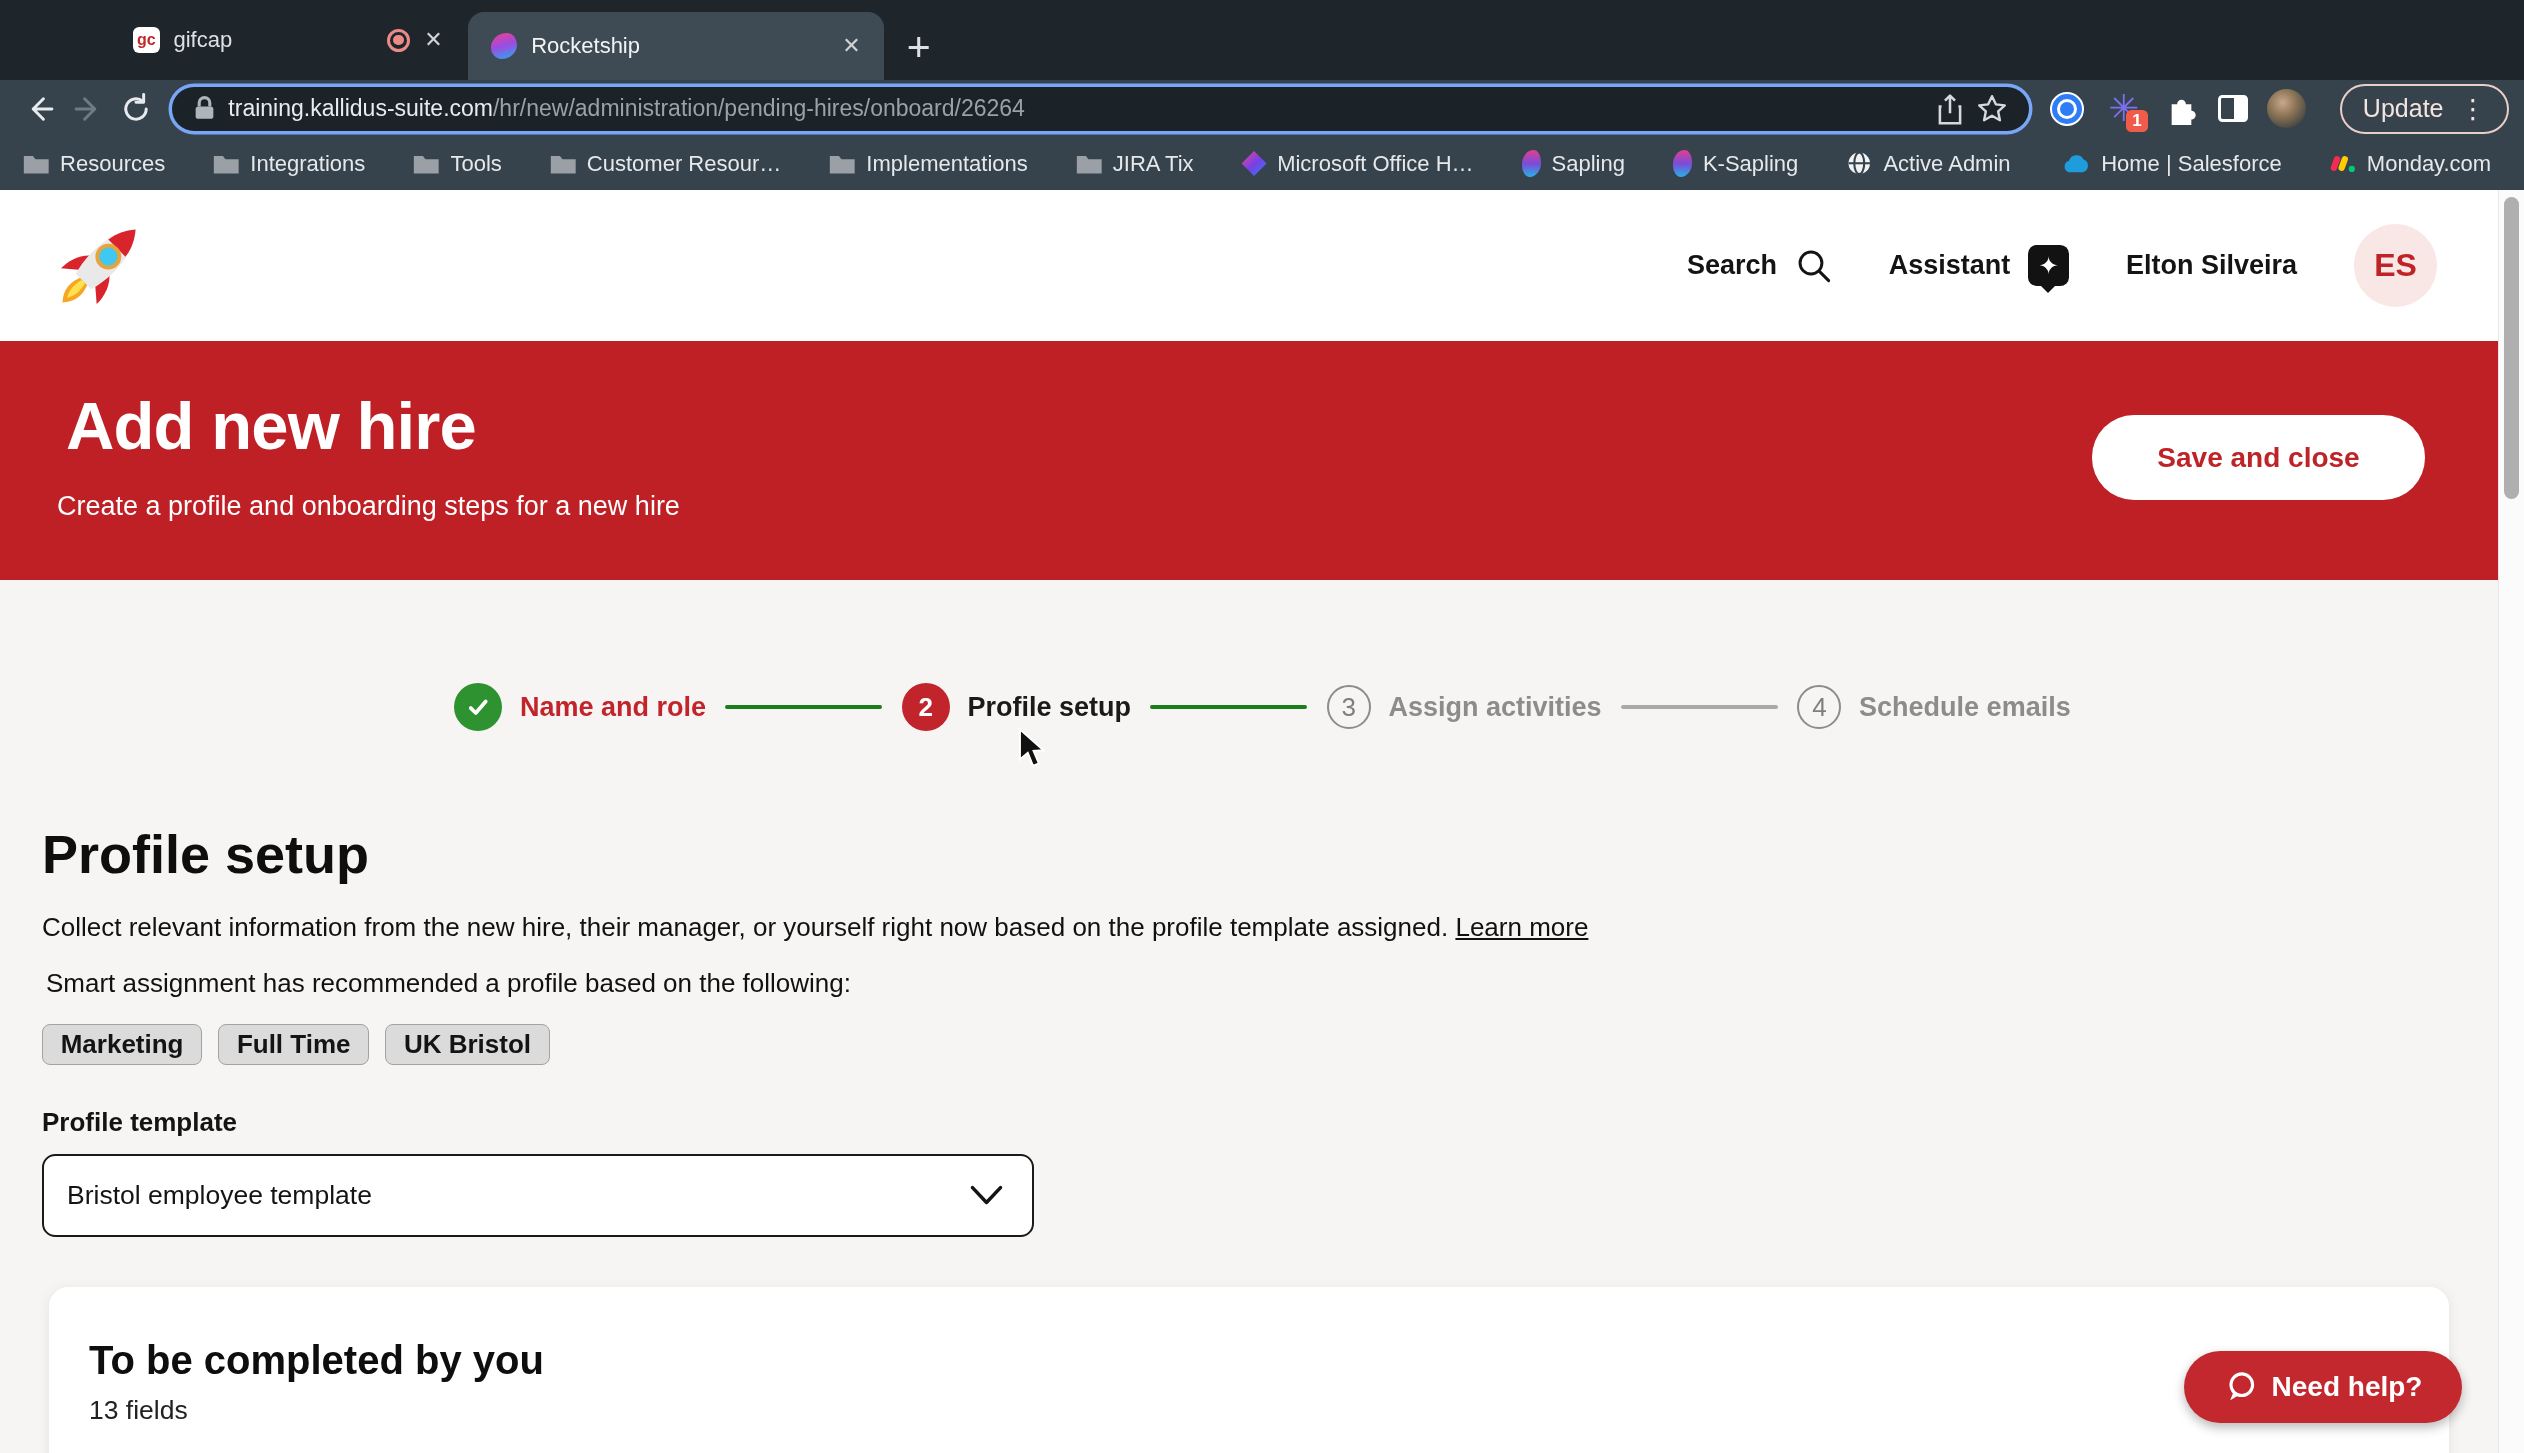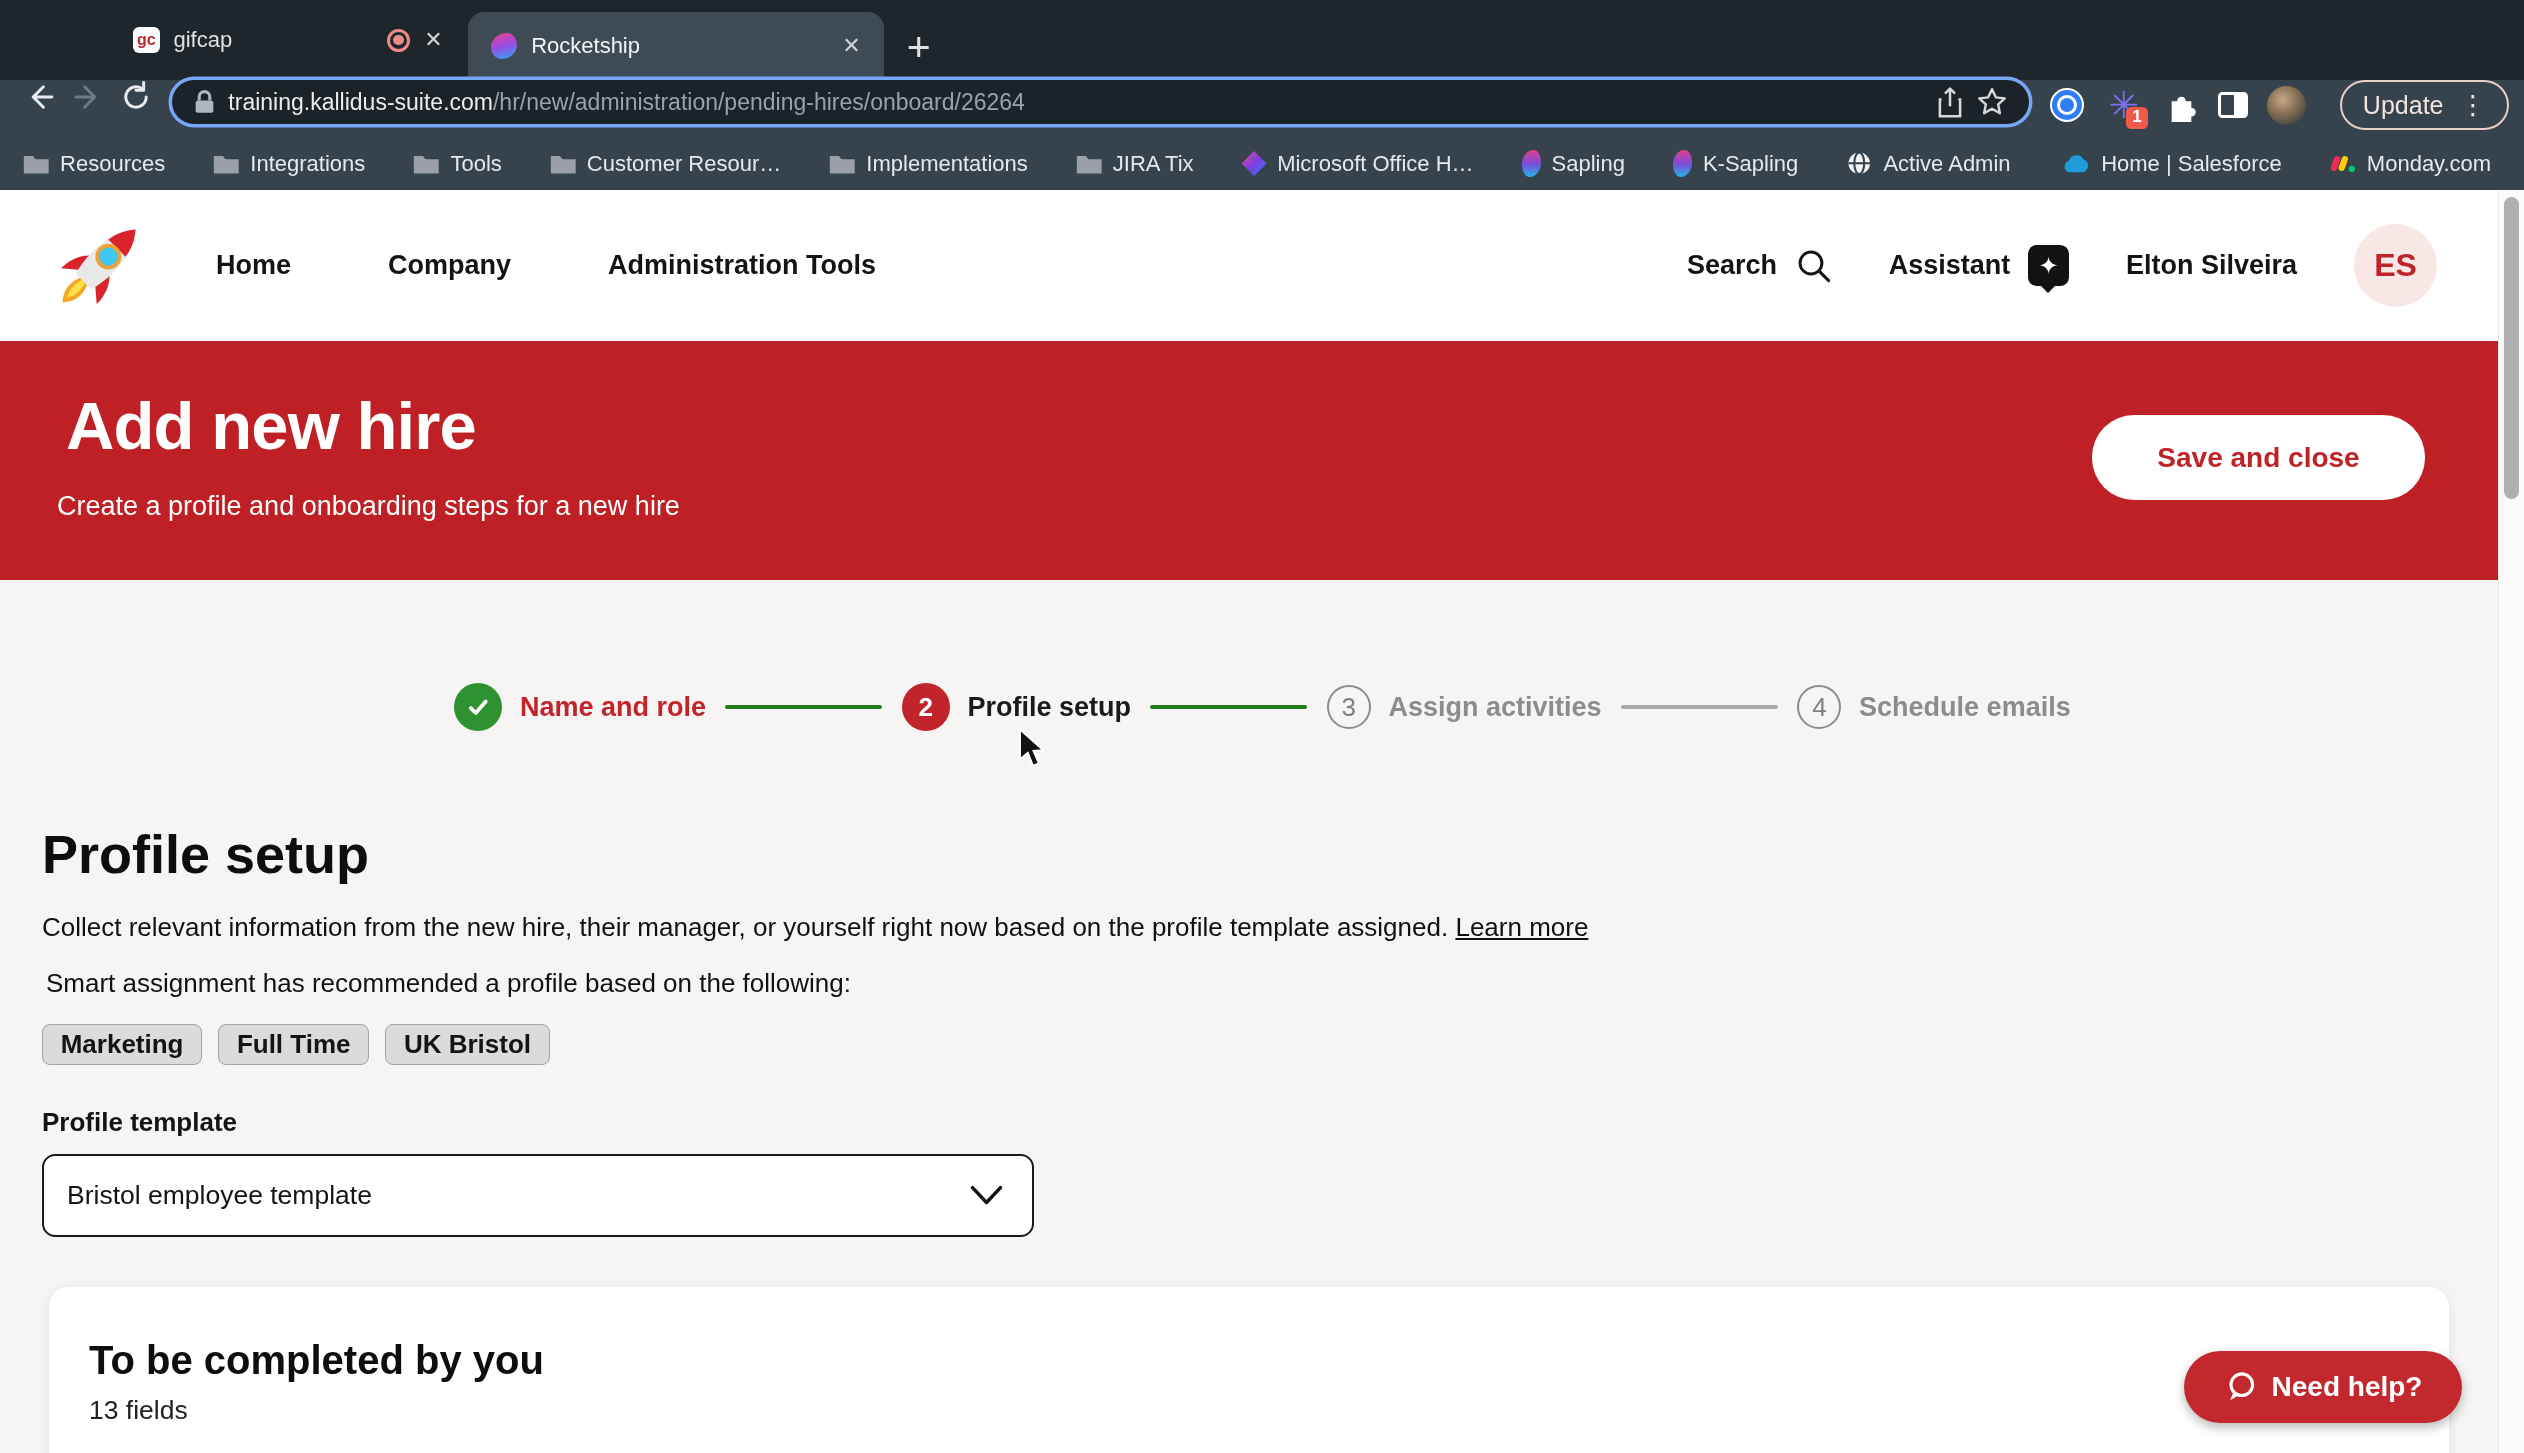--- a/index.html
+++ b/index.html
@@ -17,21 +17,21 @@
               color:#C0272C;font-weight:bold;font-size:16px;}
   .fav.rocketship{background:linear-gradient(165deg,#F0418F 0%,#9C4BE0 48%,#29A9F1 100%);
                   border-radius:62% 38% 60% 40%/55% 45% 55% 45%;}
   .rec-dot{width:23px;height:23px;border:3.5px solid #EC8B85;border-radius:50%;box-sizing:border-box;
            display:flex;align-items:center;justify-content:center;margin-left:141px;}
   .rec-dot i{width:10.6px;height:10.6px;background:#EC8B85;border-radius:50%;}
   .tab-close{font-size:22px;color:#CFD3D6;line-height:1;}
   .tab.active .tab-title{flex:1;}
   .newtab{color:#DDE1E4;font-size:41px;font-weight:300;margin:0 0 12.4px 23px;line-height:1;}
 
-  .toolbar{height:57px;background:#36434C;display:flex;align-items:flex-start;padding:0 16px;box-sizing:border-box;}
+  .toolbar{height:57px;background:#36434C;display:flex;align-items:center;padding:0 16px;box-sizing:border-box;}
   .navbtn{width:48px;display:flex;justify-content:center;}
   .urlbar{width:1862px;height:44px;background:#1C2328;border-radius:23px;box-shadow:0 0 0 3.5px #79A7F8;
           margin-left:12.4px;display:flex;align-items:center;padding:0 21px;box-sizing:border-box;gap:12.4px;}
   .url-text{font-size:23px;white-space:nowrap;overflow:hidden;}
   .url-domain{color:#E9ECEE;}
   .url-path{color:#99A2A9;}
   .urlbar .spacer{flex:1;}
   .chrome-icons{display:flex;align-items:center;gap:19.4px;margin-left:21px;}
   .op-icon{width:34px;height:34px;border-radius:50%;background:#2E7CF6;border:2.7px solid #fff;box-sizing:border-box;
            display:flex;align-items:center;justify-content:center;}
@@ -273,25 +273,20 @@
       <g transform="rotate(45 50 50)">
         <path d="M46 68 C40 82 44 90 50 97 C56 90 60 82 54 68 Z" fill="#F6A623"></path>
         <path d="M48 70 C45 80 47 86 50 91 C53 86 55 80 52 70 Z" fill="#FFE14D"></path>
         <path d="M41 46 C30 54 27 66 27 76 L41 64 Z" fill="#D8242A"></path>
         <path d="M59 46 C70 54 73 66 73 76 L59 64 Z" fill="#D8242A"></path>
         <path d="M50 3 C63 18 67 44 60 70 H40 C33 44 37 18 50 3 Z" fill="#E9E9E9"></path>
         <path d="M50 3 C56 10 60 18 61 27 H39 C40 18 44 10 50 3 Z" fill="#D8242A"></path>
         <circle cx="50" cy="38" r="10" fill="#3FC9F2" stroke="#E8A33A" stroke-width="3.5"></circle>
       </g>
     </svg>
-    <div class="nav-links">
-      <span class="nav-link">Home</span>
-      <span class="nav-link">Company</span>
-      <span class="nav-link">Administration Tools</span>
-    </div>
     <div class="nav-right">
       <span class="nav-item">
         <span>Search</span>
         <svg width="37" height="37" viewBox="0 0 44 44">
             <circle cx="19" cy="19" r="13" fill="none" stroke="#141414" stroke-width="3.5"></circle>
             <path d="M29 29 L40 40" stroke="#141414" stroke-width="3.5" stroke-linecap="round"></path>
           </svg>
       </span>
       <span class="nav-item">
         <span>Assistant</span>

